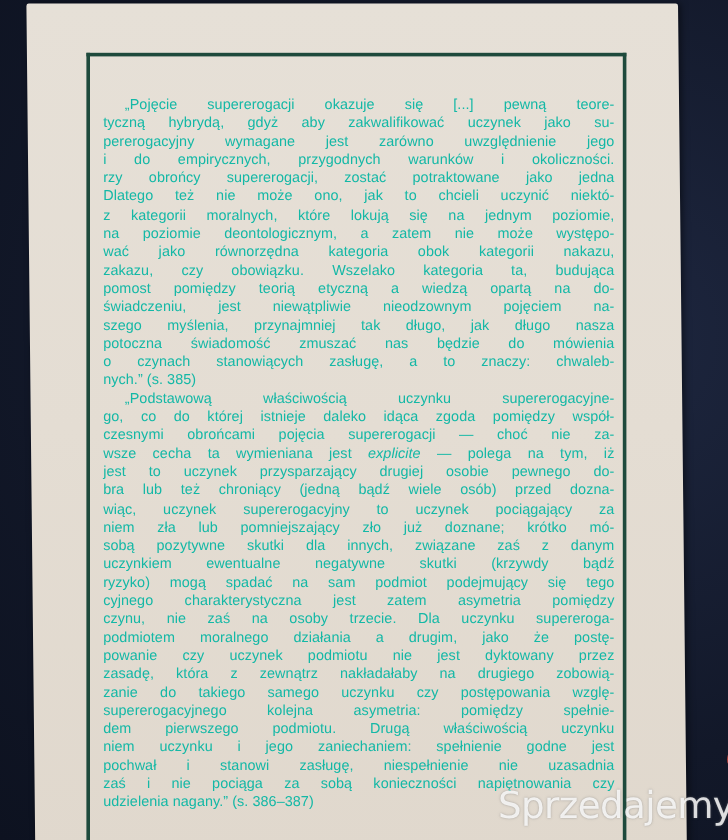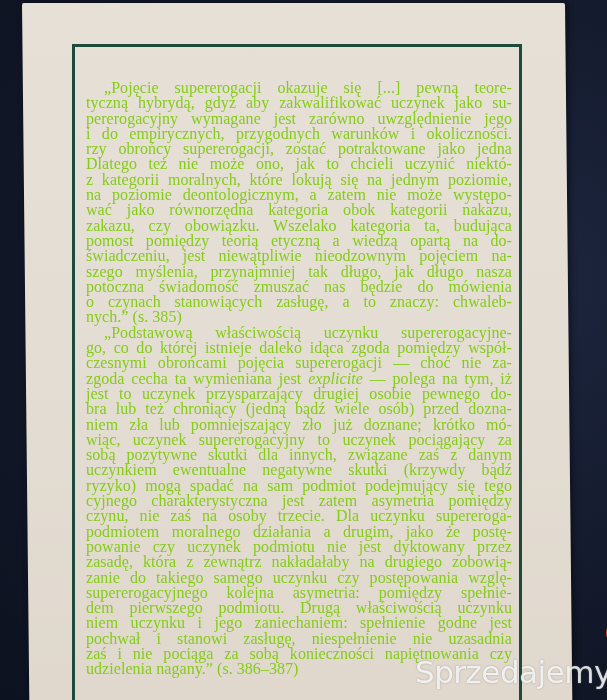--- a/index.html
+++ b/index.html
@@ -36,24 +36,24 @@
       height: 680px;
       border: 3px solid #1e4a3c;
       border-bottom: none;
       box-sizing: border-box;
     }
     .text-block {
       position: absolute;
       left: 86px;
       top: 80px;
       width: 426px;
-      font-family: Liberation Serif, serif;
-      font-size: 16px;
+      font-family: Liberation Sans, sans-serif;
+      font-size: 12px;
       line-height: 15.3px;
-      color: #84cc16;
+      color: #14b8a6;
       text-align: justify;
       letter-spacing: 0.05px;
     }
     .line {
       display: block;
       white-space: nowrap;
       text-align-last: justify;
       text-align: justify;
       height: 15.3px;
     }
@@ -120,25 +120,25 @@
     <span class="line">świadczeniu, jest niewątpliwie nieodzownym pojęciem na-</span>
     <span class="line">szego myślenia, przynajmniej tak długo, jak długo nasza</span>
     <span class="line">potoczna świadomość zmuszać nas będzie do mówienia</span>
     <span class="line">o czynach stanowiących zasługę, a to znaczy: chwaleb-</span>
     <span class="line last">nych.” (s. 385)</span>
   </div>
   <div>
     <span class="line indent">„Podstawową właściwością uczynku supererogacyjne-</span>
     <span class="line">go, co do której istnieje daleko idąca zgoda pomiędzy współ-</span>
     <span class="line">czesnymi obrońcami pojęcia supererogacji — choć nie za-</span>
-    <span class="line"><span>zgoda cecha ta wymieniana jest </span><i>explicite</i><span> — polega na tym, iż</span></span>
+    <span class="line"><span>wsze cecha ta wymieniana jest </span><i>explicite</i><span> — polega na tym, iż</span></span>
     <span class="line">jest to uczynek przysparzający drugiej osobie pewnego do-</span>
     <span class="line">bra lub też chroniący (jedną bądź wiele osób) przed dozna-</span>
+    <span class="line">wiąc, uczynek supererogacyjny to uczynek pociągający za</span>
     <span class="line">niem zła lub pomniejszający zło już doznane; krótko mó-</span>
-    <span class="line">wiąc, uczynek supererogacyjny to uczynek pociągający za</span>
     <span class="line">sobą pozytywne skutki dla innych, związane zaś z danym</span>
     <span class="line">uczynkiem ewentualne negatywne skutki (krzywdy bądź</span>
     <span class="line">ryzyko) mogą spadać na sam podmiot podejmujący się tego</span>
     <span class="line">cyjnego charakterystyczna jest zatem asymetria pomiędzy</span>
     <span class="line">czynu, nie zaś na osoby trzecie. Dla uczynku supereroga-</span>
     <span class="line">podmiotem moralnego działania a drugim, jako że postę-</span>
     <span class="line">powanie czy uczynek podmiotu nie jest dyktowany przez</span>
     <span class="line">zasadę, która z zewnątrz nakładałaby na drugiego zobowią-</span>
     <span class="line">zanie do takiego samego uczynku czy postępowania wzglę-</span>
     <span class="line">supererogacyjnego kolejna asymetria: pomiędzy spełnie-</span>

